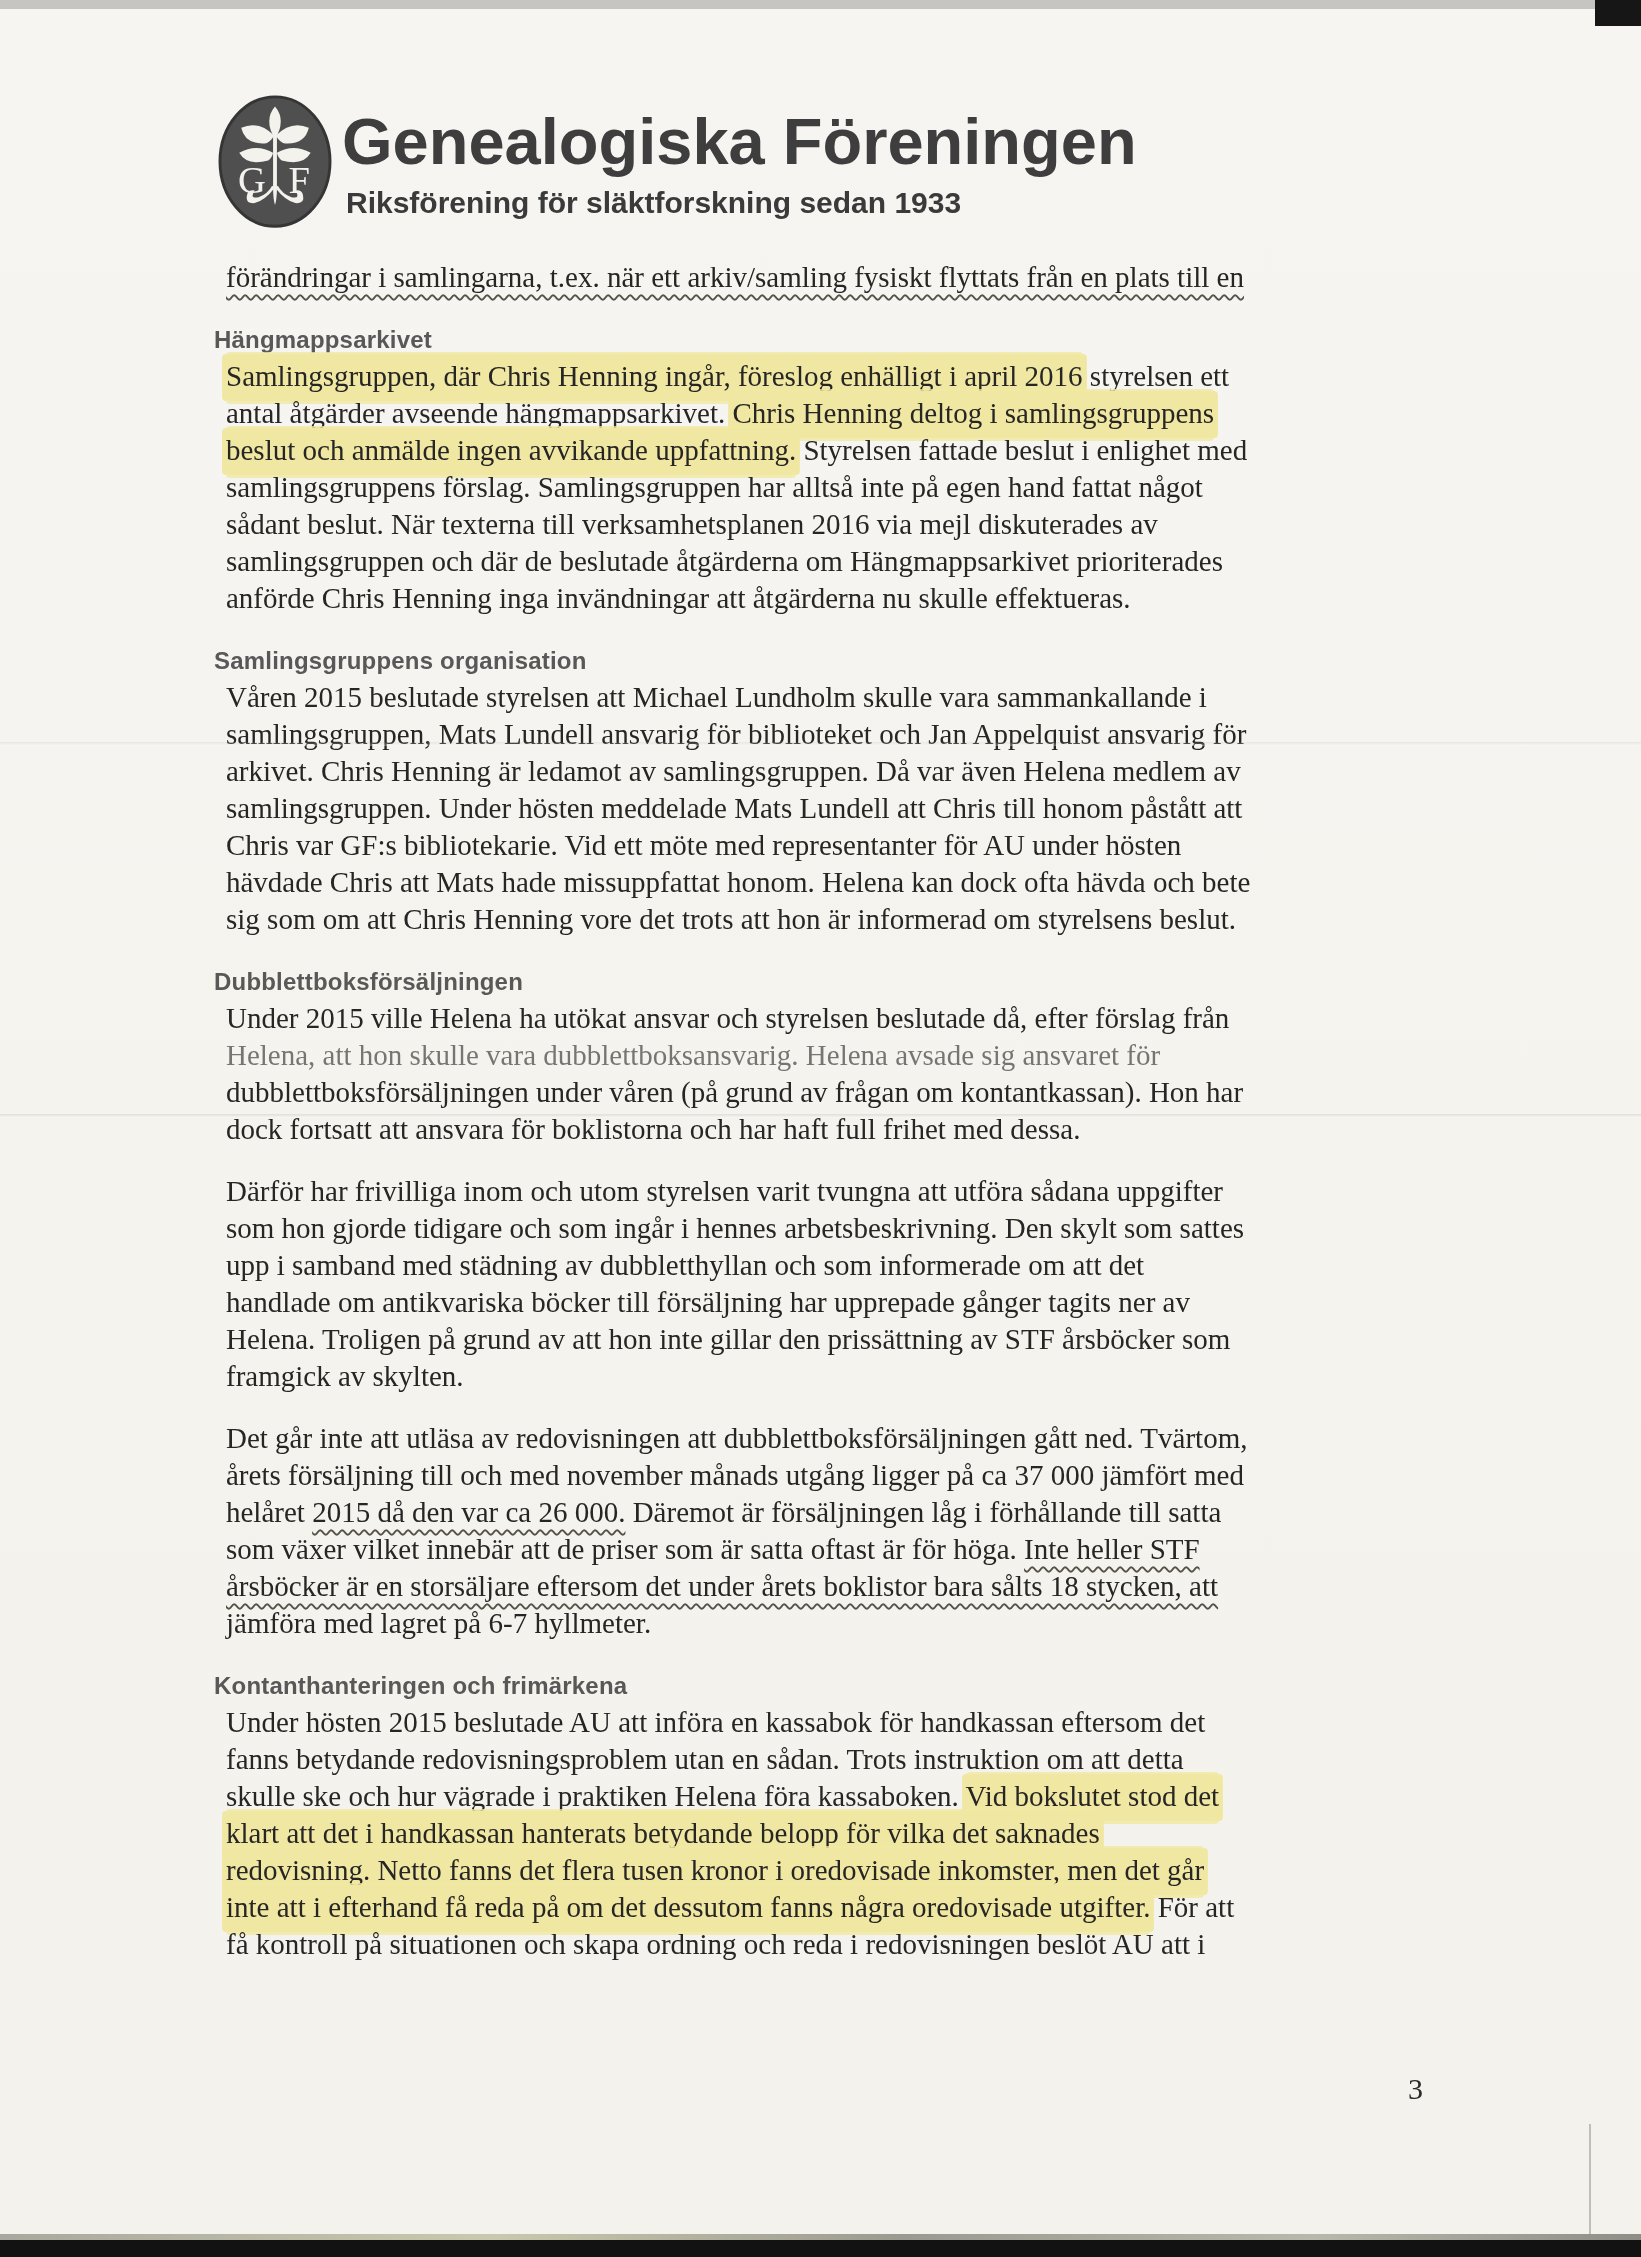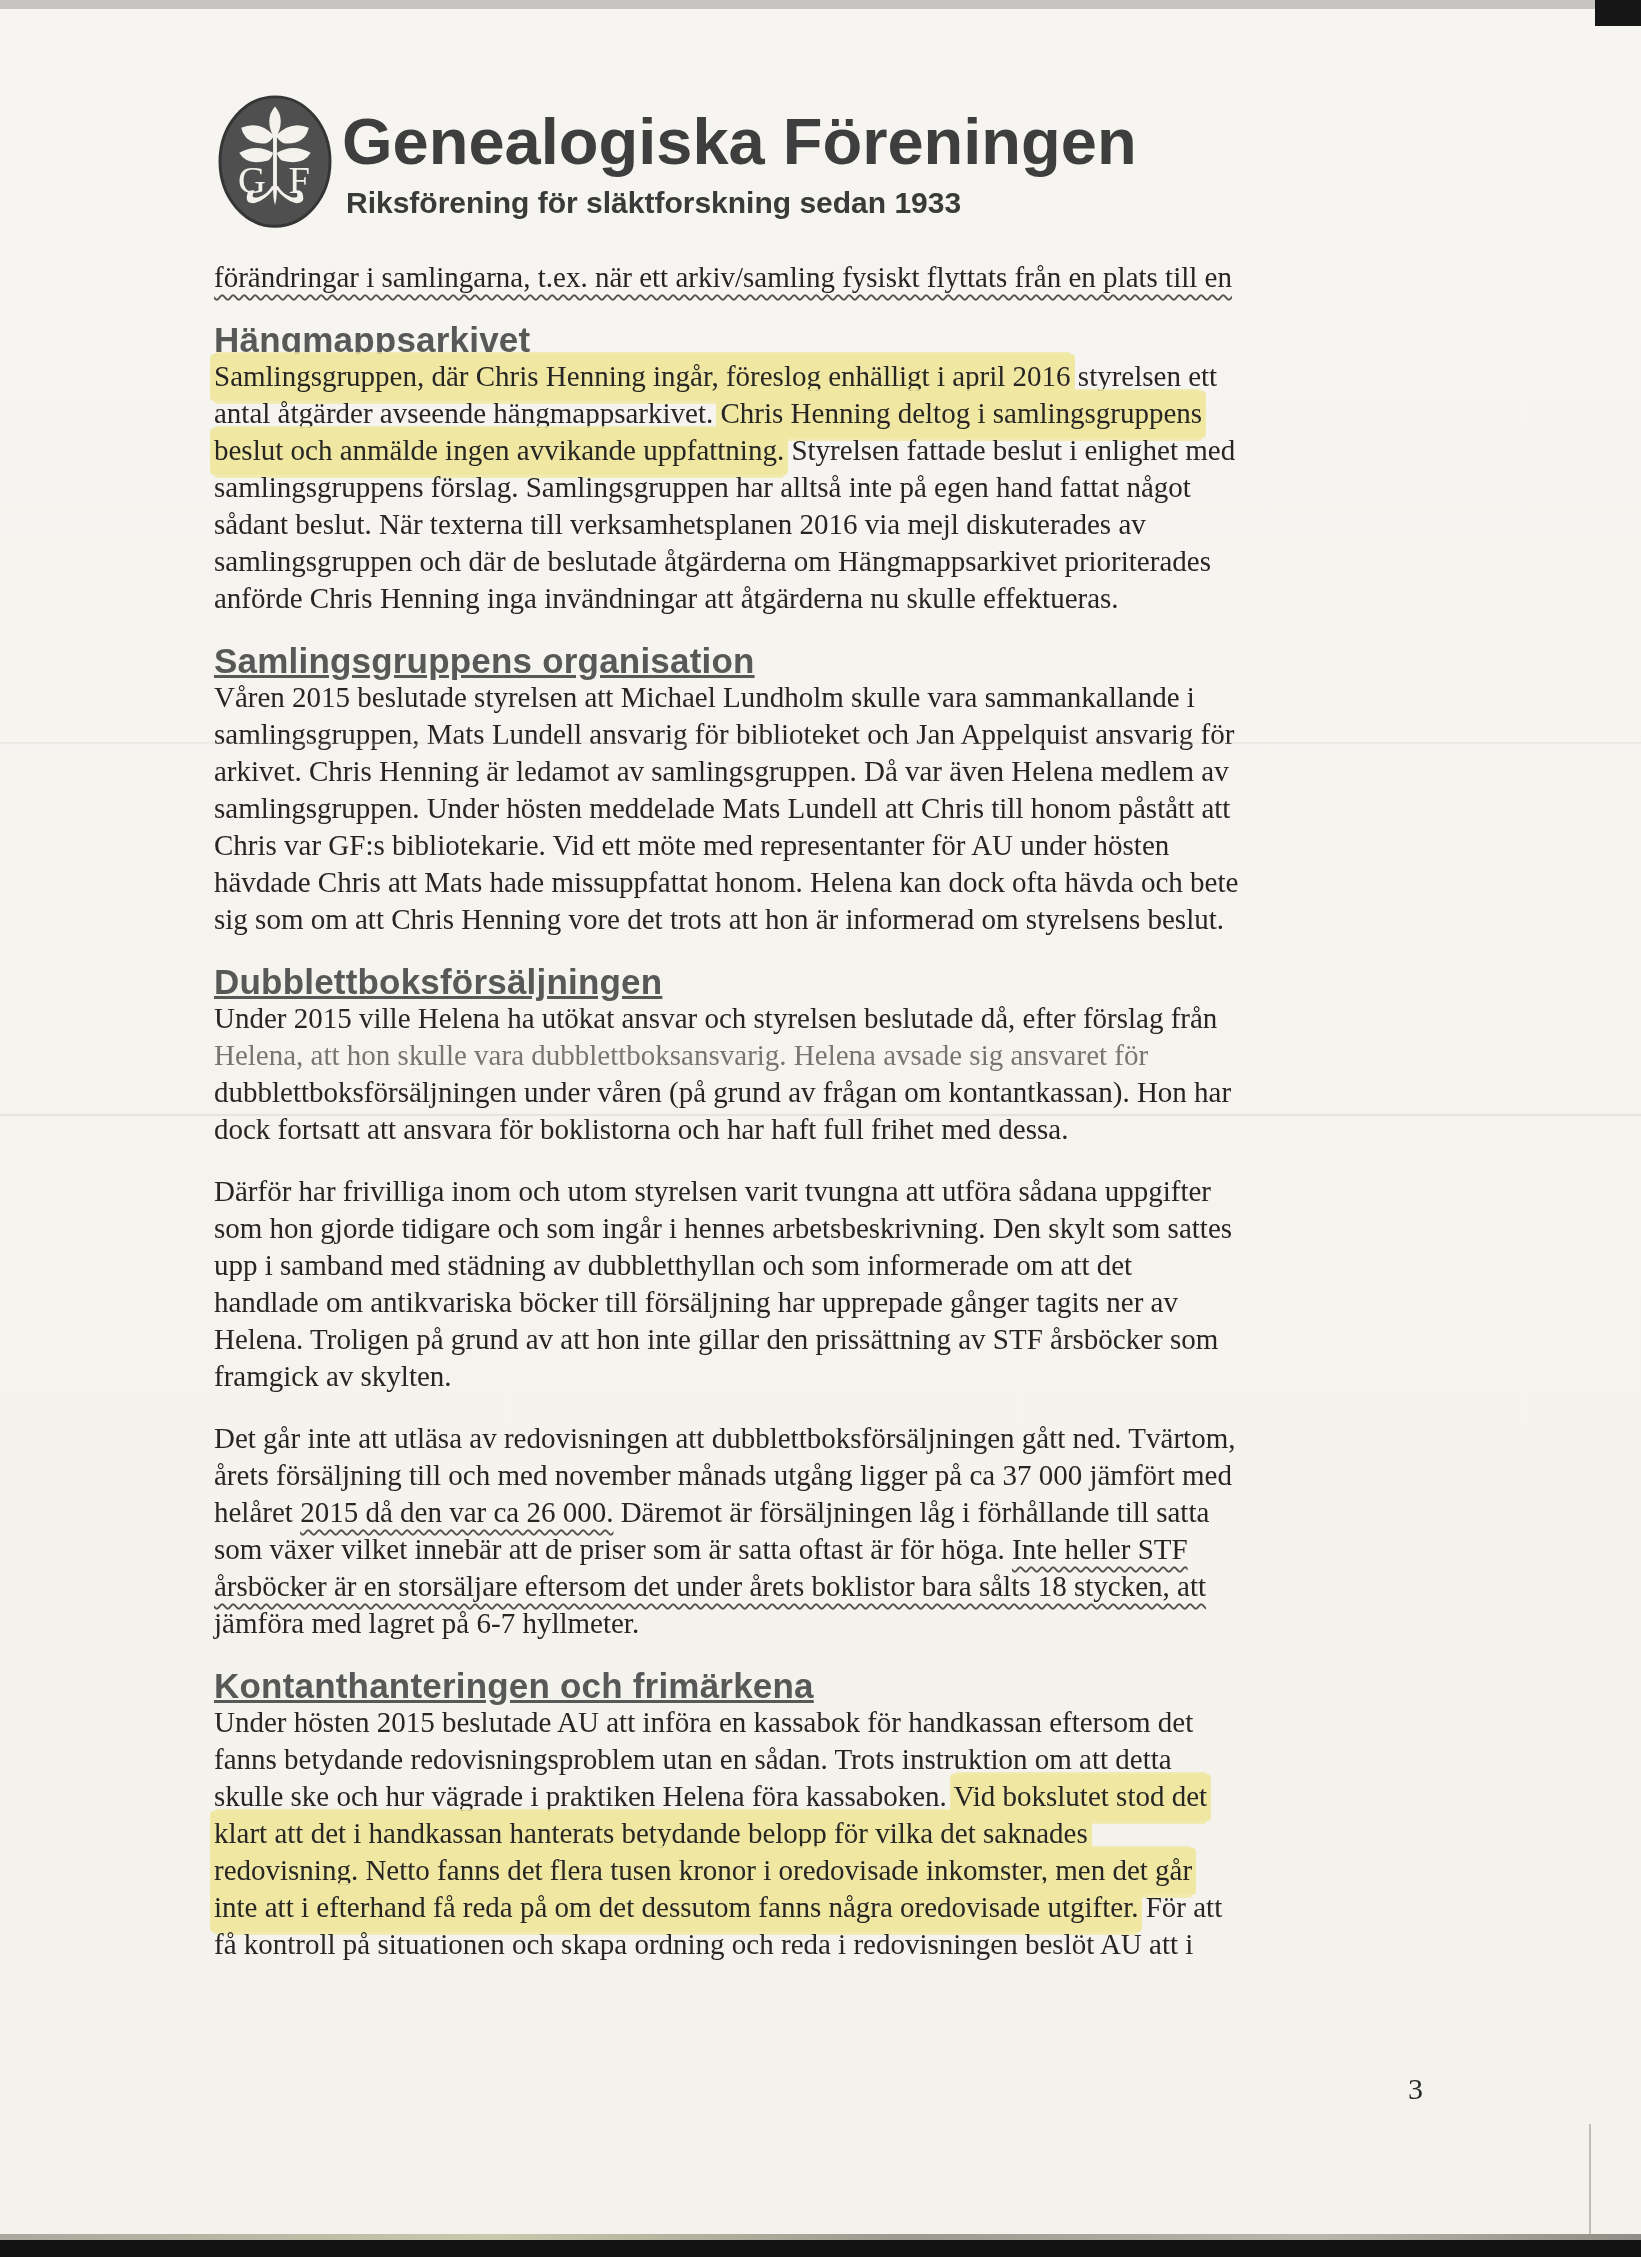--- a/index.html
+++ b/index.html
@@ -35,24 +35,24 @@
   }
 
   
   .content{
     position:absolute;left:214px;top:259px;width:1217px;
     font-size:29px;line-height:37px;color:#272625;
   }
   .heading{
     margin:15.4px 0 0;padding:0;
     font-family:"Liberation Sans",sans-serif;font-weight:700;
-    font-size:35px;line-height:37px;color:#585858;letter-spacing:0.2px;text-decoration:underline;
+    font-size:24px;line-height:37px;color:#585858;letter-spacing:0.2px;
   }
   .para{margin:0 0 25px;padding:0;}
-  .line{display:block;white-space:nowrap;height:37px;line-height:37px;}
+  .line{display:block;white-space:nowrap;height:37px;line-height:37px;margin-left:12px;}
   .line.faded{opacity:.68;filter:blur(0.7px);color:#3c3a38;}
   .hl{
     background:#f0e8a2;border-radius:3.9px;
     padding:5.8px 0 8.7px;
     box-shadow:3.9px 0 0 #f0e8a2,-3.9px 0 0 #f0e8a2,0 -1.9px 0 rgba(240,232,162,.8),0 2.9px 0 rgba(240,232,162,.8);
   }
   .pen{
     text-decoration-line:underline;
     text-decoration-style:wavy;
     text-decoration-color:#565249;

